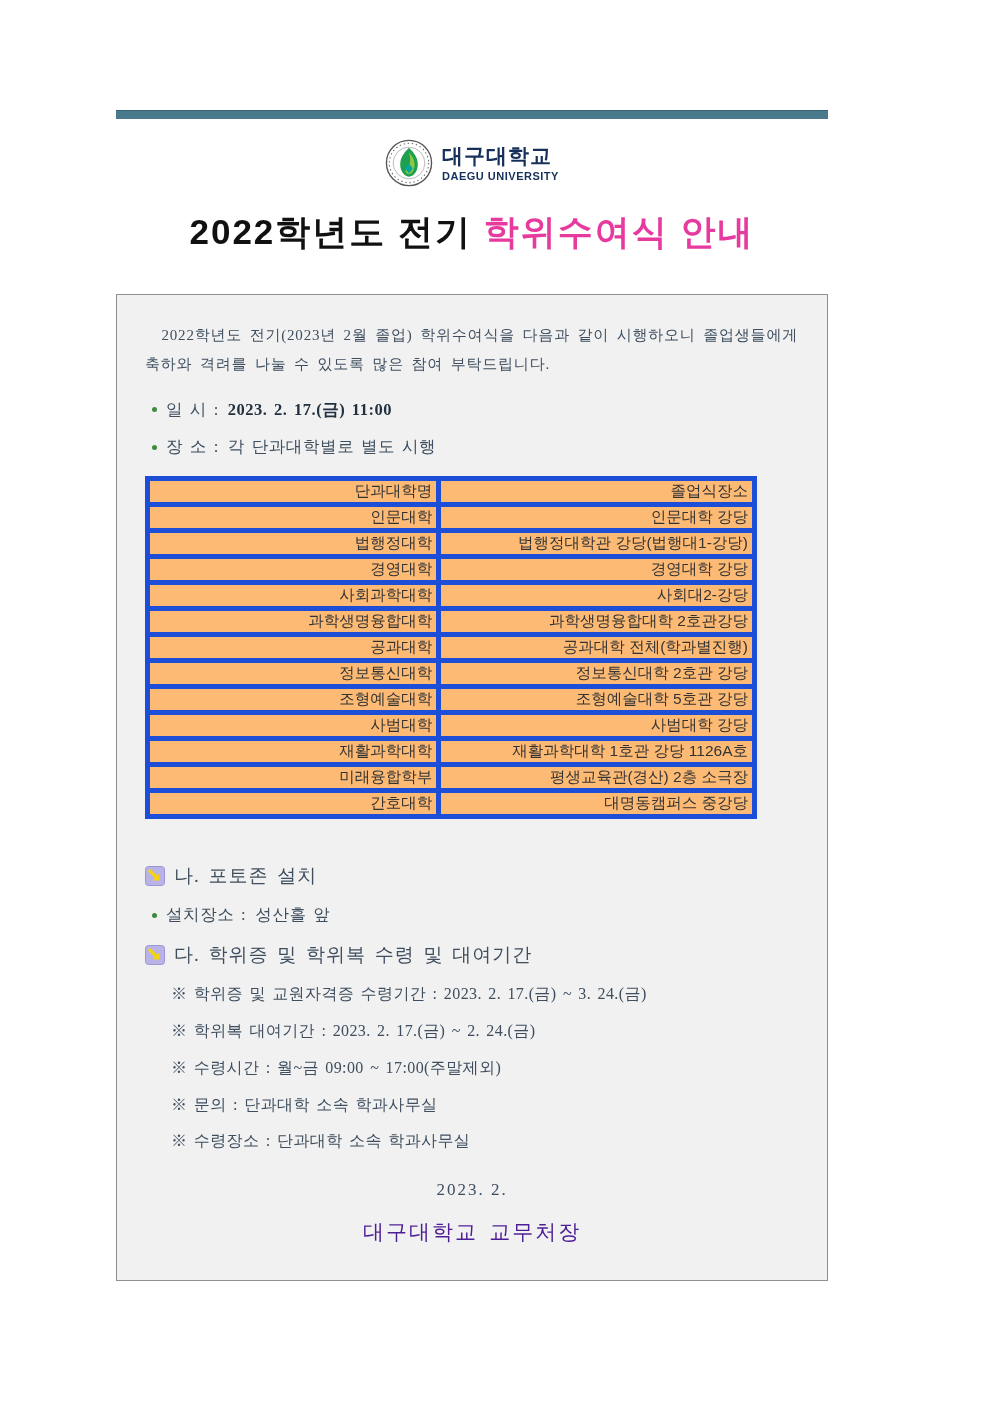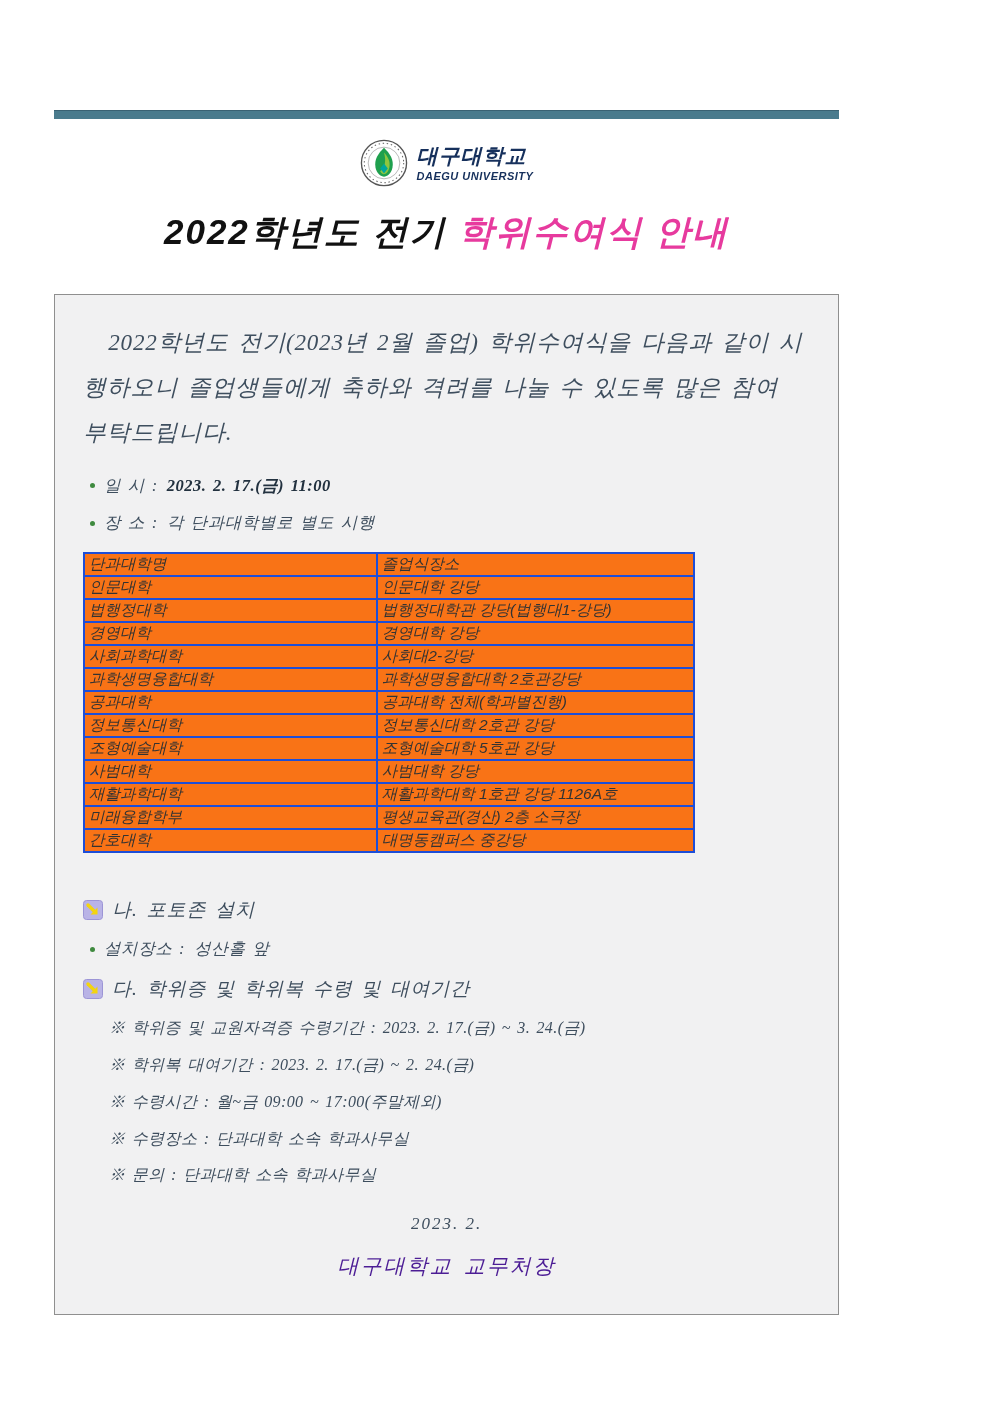--- a/index.html
+++ b/index.html
@@ -3,21 +3,21 @@
 <meta charset="utf-8">
 <style>
   * { margin: 0; padding: 0; box-sizing: border-box; }
   html, body { background: #ffffff; }
   body {
     width: 992px;
     font-family: "Liberation Serif", serif;
     color: var(--body-text, #3e4e5e);
   }
   .page { width: 992px; min-height: 1403px; background: #fff; overflow: hidden; }
-  .doc { width: 785px; margin-left: 54px; font-style: italic; }
+  .doc { width: 712px; margin-left: 116px; }
 
   .top-bar, .bottom-bar {
     width: 100%; height: 9px;
     background: var(--bar, #4a7b8d);
     border-top: 1px solid #3a6273;
   }
   .top-bar { margin-top: 110px; }
 
   .logo-row {
     margin-top: 16px;
@@ -47,21 +47,21 @@
   .title .t-pink { color: var(--title-pink, #e73a9e); }
 
   .content-box {
     margin-top: 38px;
     background: var(--box-bg, #f1f1f2);
     border: 1px solid #8f8f8f;
     padding: 26px 28px 34px 28px;
   }
 
   .intro {
-    font-size: 23px; line-height: 1.95;
+    font-size: 15px; line-height: 1.95;
     letter-spacing: 0.8px; word-spacing: 3px;
     text-indent: 1.1em;
     margin-bottom: 16px;
   }
 
   .sec-heading {
     display: flex; align-items: center; gap: 9px;
     font-size: 19px; letter-spacing: 1px; word-spacing: 3px;
     margin-top: 12px; margin-bottom: 12px;
   }
@@ -82,24 +82,24 @@
 
   table.ceremony-table {
     border-collapse: collapse;
     width: 612px;
     margin-top: 14px;
     font-family: "Liberation Sans", sans-serif;
     font-size: 15.5px; color: #333;
     table-layout: fixed;
   }
   .ceremony-table th, .ceremony-table td {
-    border: 2px solid #1d4ed8;
-    background: #f97316;
+    border: 5px solid #1d4ed8;
+    background: #fdba74;
     font-weight: normal;
-    text-align: left;
+    text-align: right;
     height: 23px; padding: 0 4px;
     white-space: nowrap; overflow: hidden;
   }
   .ceremony-table th:first-child, .ceremony-table td:first-child { width: 48%; }
   .after-table { margin-top: 44px; }
 
   .notes { margin-top: 14px; padding-left: 26px; }
   .note-item {
     font-size: 16px; letter-spacing: 0.4px; word-spacing: 2px;
     line-height: 1.55; margin-bottom: 12px;
@@ -244,22 +244,22 @@
             <polygon points="14.5,14.5 14.5,7.5 7.5,14.5" fill="#f3d40f"></polygon>
           </svg>
         </span>
         <span>다. 학위증 및 학위복 수령 및 대여기간</span>
       </div>
 
       <div class="notes">
           <div class="note-item">※ 학위증 및 교원자격증 수령기간 : 2023. 2. 17.(금) ~ 3. 24.(금)</div>
           <div class="note-item">※ 학위복 대여기간 : 2023. 2. 17.(금) ~ 2. 24.(금)</div>
           <div class="note-item">※ 수령시간 : 월~금 09:00 ~ 17:00(주말제외)</div>
+          <div class="note-item">※ 문의 : 단과대학 소속 학과사무실</div>
           <div class="note-item">※ 수령장소 : 단과대학 소속 학과사무실</div>
-          <div class="note-item">※ 문의 : 단과대학 소속 학과사무실</div>
         </div>
 
 
       <div class="center-date">2023.  2.</div>
       <div class="center-sign">대구대학교 교무처장</div>
 
     </div>
 
   </div>
 </div>

